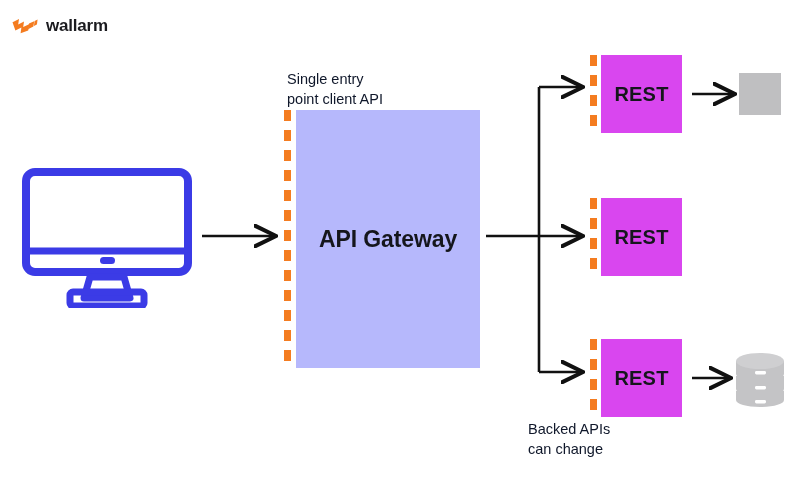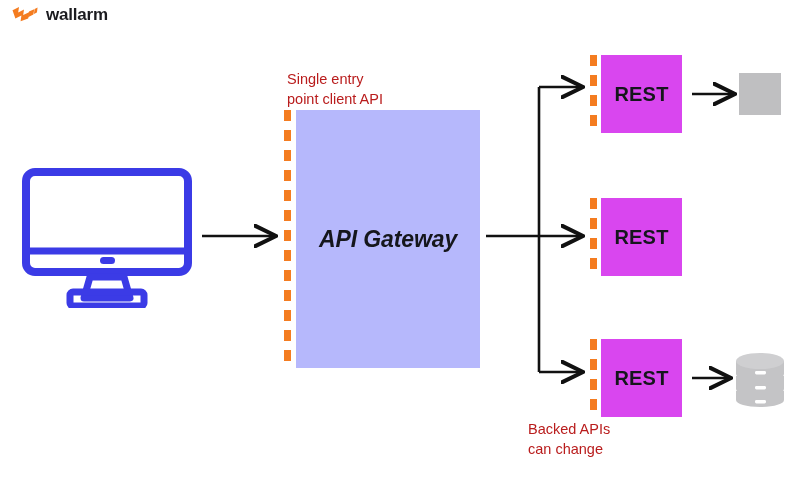--- a/index.html
+++ b/index.html
@@ -15,21 +15,21 @@
     font-family: "Liberation Sans", sans-serif;
     -webkit-font-smoothing: antialiased;
   }
 
   
   .brand {
     position: absolute;
     left: 12px;
     top: 6px;
     display: flex;
-    align-items: flex-start;
+    align-items: flex-end;
     gap: 8px;
     height: 28px;
   }
   .brand-mark {
     width: 26px;
     height: 16px;
     display: block;
   }
   .brand-name {
     font-size: 17px;
@@ -75,37 +75,36 @@
   .gw-box {
     position: absolute;
     left: 12px;
     top: 0;
     width: 184px;
     height: 258px;
     background: #b6b8fc;
     display: flex;
     align-items: center;
     justify-content: center;
-    font-style: italic;
   }
   .gw-label {
     font-size: 23px;
     font-weight: 700;
     color: #15161c;
     text-align: center;
     line-height: 1.22;
     letter-spacing: -0.1px;
   }
 
   
   .caption {
     position: absolute;
     font-size: 14.5px;
     line-height: 1.35;
-    color: #b91c1c;
+    color: #0f172a;
     white-space: pre-line;
   }
   .caption-entry { left: 287px; top: 70px; }
   .caption-backed { left: 508px; top: 420px; margin-left: 20px; }
 
   
   .rest-group { width: 92px; height: 78px; }
   .rest-r1 { left: 590px; top: 55px; }
   .rest-r2 { left: 590px; top: 198px; }
   .rest-r3 { left: 590px; top: 339px; }

